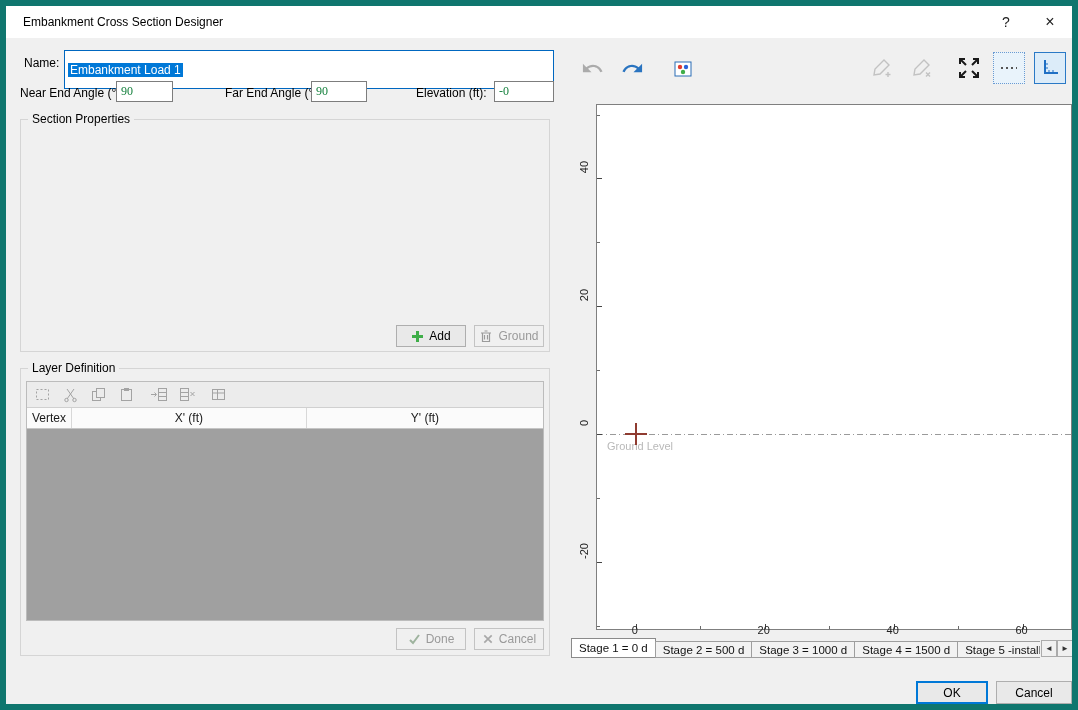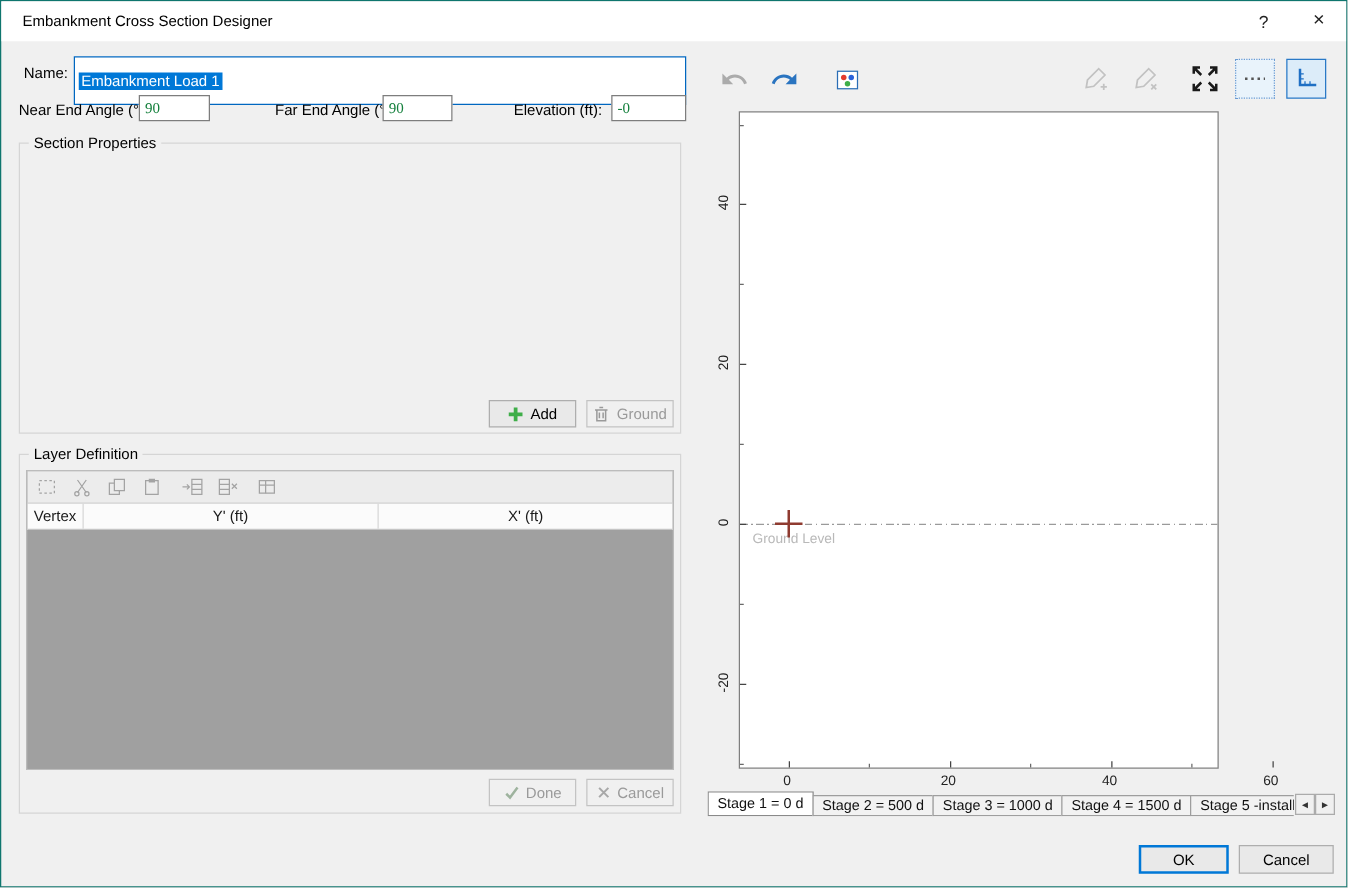--- a/index.html
+++ b/index.html
@@ -1,18 +1,18 @@
 <!DOCTYPE html>
 <html><head>
 <meta charset="utf-8">
 <style>
   *{margin:0;padding:0;box-sizing:border-box;}
   html,body{background:#d4d4d4;}
   body{font-family:"Liberation Sans","DejaVu Sans",sans-serif;font-size:12px;color:#000;}
-  .dialog{position:relative;width:1078px;height:710px;background:#f0f0f0;border:1px solid #0f766e;overflow:hidden;}
+  .dialog{position:relative;width:1078px;height:710px;background:#f0f0f0;border:6px solid #0f766e;overflow:hidden;}
 
   
   .titlebar{position:absolute;left:0;top:0;right:0;height:32px;background:#fff;display:flex;align-items:center;}
   .titlebar .title{margin-left:17px;font-size:12px;}
   .tb-btns{margin-left:auto;display:flex;height:100%;}
   .tb-btn{width:44px;height:100%;display:flex;align-items:center;justify-content:center;font-size:14px;cursor:default;color:#222;}
 
   .lbl{position:absolute;font-size:12px;white-space:nowrap;}
   .tb-input{position:absolute;background:#fff;border:1px solid #7d7d7d;font-size:12px;padding:1px 4px;font-family:Liberation Serif, serif;color:#15803d;}
   .name-input{position:absolute;background:#fff;border:1px solid #0067c0;display:flex;align-items:center;padding:0 3px;}
@@ -152,22 +152,22 @@
       </div>
       <div class="ticon" style="margin-left:4px">
         <svg width="17" height="17" viewBox="0 0 17 17">
             <rect x="2.5" y="3.5" width="12" height="10" fill="none" stroke="#a3a3a3"></rect>
             <path d="M2.5 7h12M7.5 3.5v10" stroke="#a3a3a3"></path>
           </svg>
       </div>
     </div>
     <div class="thead">
       <div class="th left" style="width:45px">Vertex</div>
+      <div class="th" style="width:236px">X' (ft)</div>
       <div class="th" style="width:237px">Y' (ft)</div>
-      <div class="th" style="width:236px">X' (ft)</div>
     </div>
     <div class="tbody"></div>
   </div>
   <div class="btn disabled" style="left:390px;top:622px;width:70px">
     <svg width="13" height="13" viewBox="0 0 13 13">
         <path d="M2 7l3 3 6-8" stroke="#9eb39e" stroke-width="2" fill="none"></path>
       </svg>
     <span>Done</span>
   </div>
   <div class="btn disabled" style="left:468px;top:622px;width:70px">
@@ -223,21 +223,21 @@
       </svg>
   </div>
   <div class="rtb toggled-on" style="left:1028px;top:46px;width:32px;height:32px">
     <svg width="20" height="20" viewBox="0 0 20 20" fill="none">
         <path d="M5 2v13h13" stroke="#1f6fc4" stroke-width="2"></path>
         <path d="M5 6h3M5 10h3M9 15v-3M13 15v-3" stroke="#1f6fc4" stroke-width="1"></path>
       </svg>
   </div>
 
   <div class="plot-wrap" style="left:565px;top:86px;width:503px;height:546px">
-    <div class="plot-area" style="left:25px;top:2px;width:384px;height:526px">
+    <div class="plot-area" style="left:25px;top:12px;width:476px;height:526px">
       <div class="ground-line" style="top: 329.098px; background: repeating-linear-gradient(to right, rgb(154, 154, 154) 0px, rgb(154, 154, 154) 6px, transparent 6px, transparent 9px, rgb(154, 154, 154) 9px, rgb(154, 154, 154) 10px, transparent 10px, transparent 13px);"></div>
       <div class="ground-label" style="top: 335.098px; left: 10px;">Ground Level</div>
       <div class="crosshair" style="left: 38.6939px; top: 329.098px; color: rgb(143, 59, 48);"></div>
     <div class="xtick" style="left: 38.6939px;"></div>
         <div class="xtick" style="left: 167.673px;"></div>
         <div class="xtick" style="left: 296.653px;"></div>
         <div class="xtick" style="left: 425.633px;"></div>
         <div class="xtick minor" style="left: 103.184px;"></div>
         <div class="xtick minor" style="left: 232.163px;"></div>
         <div class="xtick minor" style="left: 361.143px;"></div>

